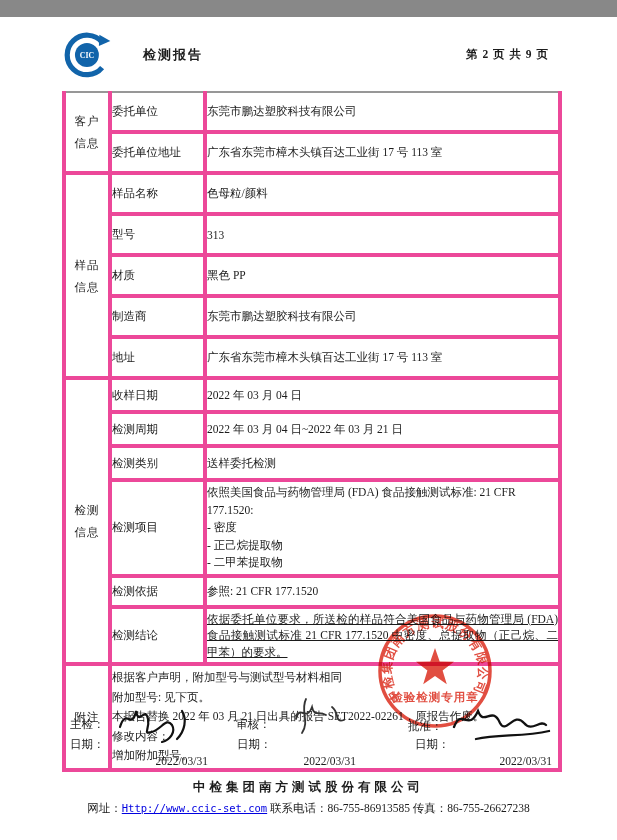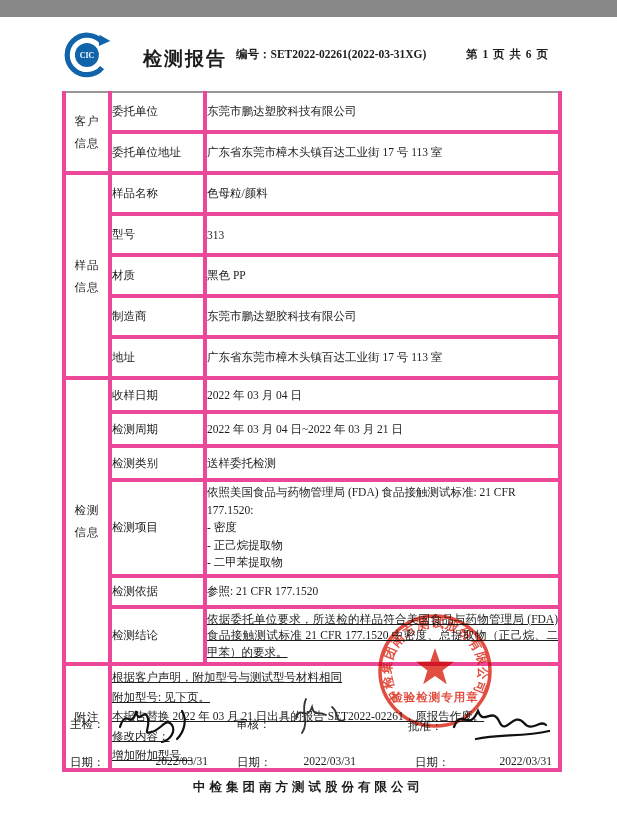--- a/index.html
+++ b/index.html
@@ -2,41 +2,41 @@
 <html><head>
 <meta charset="utf-8">
 <style>
   html,body{margin:0;padding:0;background:#888;}
   .page{
     position:relative;width:617px;height:840px;margin:17px auto;background:#ffffff;
     font-family:"Liberation Serif","DejaVu Serif",serif;color:#1c1c1c;overflow:hidden;
   }
   
   .hdr-logo{position:absolute;left:63px;top:15px;width:52px;height:48px;}
-  .hdr-title{position:absolute;left:143px;top:29px;font-size:19px;font-weight:bold;letter-spacing:2px;}
+  .hdr-title{position:absolute;left:143px;top:29px;font-size:13px;font-weight:bold;letter-spacing:2px;}
   .hdr-no{position:absolute;left:236px;top:30px;font-size:11.5px;font-weight:bold;}
   .hdr-page{position:absolute;left:466px;top:30px;font-size:11.5px;font-weight:bold;letter-spacing:1px;}
   
   table.rpt{position:absolute;left:62px;top:74px;width:496px;border-collapse:collapse;table-layout:fixed;}
   table.rpt td{border:4px solid #ec4899;font-size:11.5px;vertical-align:middle;padding:2px 0;}
   table.rpt{border:2px solid #979797;}
   tr.sec td{border-top:2px solid #979797;}
   td.group{text-align:center;letter-spacing:1px;line-height:22px;padding:0 4px;}
   td.lbl{padding-left:10px;}
   td.val{padding-left:12px;padding-right:8px;border-radius:14px;}
   .h33{height:33px;} .h26{height:26px;} .h23{height:23px;}
   .mline div{line-height:17.5px;}
   td.items{padding-top:6px;padding-bottom:6px;}
   td.concl{line-height:16.5px;text-align:justify;padding-top:4px;padding-bottom:4px;text-decoration:underline;}
   td.notes{padding:6px 8px 6px 8px;}
-  td.notes div{line-height:19.5px;text-decoration:underline;}
+  td.notes div{line-height:19.5px;}
   
   .siglabel{position:absolute;font-size:11.5px;}
   .sigsvg{position:absolute;}
-  .datelabel{position:absolute;top:738px;font-size:11.5px;}
+  .datelabel{position:absolute;top:720px;font-size:11.5px;}
   .dateval{position:absolute;top:738px;font-size:11.5px;width:90px;text-align:right;}
   
   .stamp{position:absolute;left:376px;top:595px;width:120px;height:120px;opacity:.88;mix-blend-mode:multiply;z-index:5;}
   
   .footer{position:absolute;left:0;width:617px;top:762px;text-align:center;}
   .f-company{font-size:12.5px;font-weight:bold;letter-spacing:4px;}
   .f-line{font-size:11.5px;margin-top:5px;}
   .f-link{color:#0000e0;text-decoration:underline;font-family:"DejaVu Sans Mono","Liberation Mono",monospace;font-size:10.5px;}
 </style>
 </head>
@@ -44,22 +44,21 @@
 
 <div class="page">
 
   <svg class="hdr-logo" viewBox="0 0 50 46">
     <path d="M 37.6 9.8 A 19 19 0 1 0 37.6 34.2" fill="none" stroke="#1164aa" stroke-width="5"></path>
     <polygon points="35,2.5 45.5,8.5 34.5,13.5" fill="#1164aa"></polygon>
     <circle cx="23" cy="22" r="11.5" fill="#1164aa"></circle>
     <text x="23" y="25" text-anchor="middle" font-size="7.5" font-weight="bold" font-family="Liberation Serif, DejaVu Serif, serif" fill="#ffffff">CIC</text>
   </svg>
   <div class="hdr-title">检测报告</div>
-  <div class="hdr-no"><span>编号：</span><span>SET2022-02261(2022-03-31XG)</span></div>
-  <div class="hdr-page">第 1 页 共 6 页</div>
+  <div class="hdr-page">第 2 页 共 9 页</div>
 
   <table class="rpt">
     <colgroup>
         <col style="width:46px">
         <col style="width:95px">
         <col style="width:355px">
       </colgroup>
     <tbody>
 
       <tr class="sec">
@@ -183,15 +182,18 @@
     </defs>
     <text font-size="12.5" font-weight="bold" fill="#dd3526" letter-spacing="1.2" font-family="Liberation Serif, DejaVu Serif, serif">
       <textPath href="#ringPath">中检集团南方测试股份有限公司</textPath>
     </text>
     <polygon fill="#dd3526" points="59,36 63.7,49.5 78,49.8 66.6,58.5 70.8,72.2 59,64 47.2,72.2 51.4,58.5 40,49.8 54.3,49.5"></polygon>
     <text x="59" y="89" text-anchor="middle" font-size="11.5" font-weight="bold" fill="#dd3526" letter-spacing="1" font-family="Liberation Serif, DejaVu Serif, serif">检验检测专用章</text>
   </svg>
 
   <div class="footer">
     <div class="f-company">中检集团南方测试股份有限公司</div>
+    <div class="f-line">
+      <span>网址：</span><a href="#" class="f-link">Http://www.ccic-set.com</a><span> 联系电话：</span><span>86-755-86913585</span><span> 传真：</span><span>86-755-26627238</span>
+    </div>
   </div>
 
 </div>
 
 </body></html>

